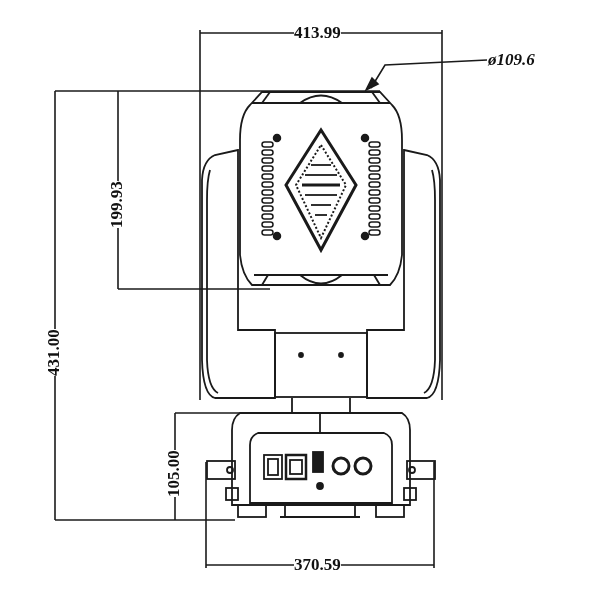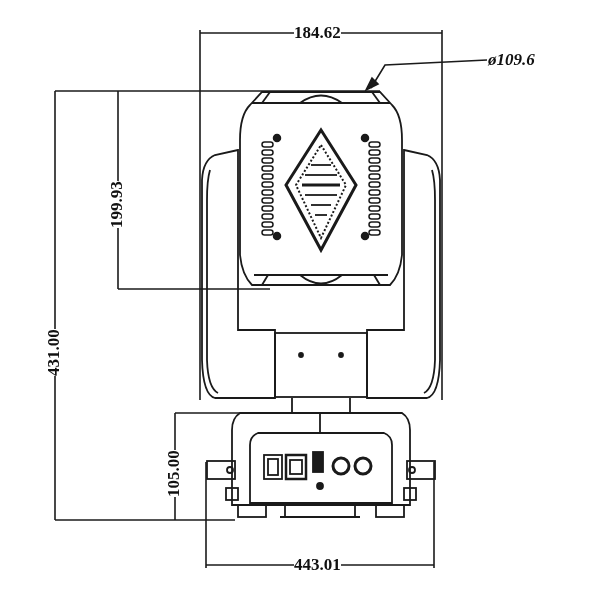--- a/index.html
+++ b/index.html
@@ -135,18 +135,18 @@
       <rect x="286" y="455" width="20" height="24" stroke-width="2.5"></rect>
       <rect x="290" y="460" width="12" height="14"></rect>
       <rect x="313" y="452" width="10" height="20" fill="#1a1a1a"></rect>
       <circle cx="320" cy="486" r="3" fill="#1a1a1a"></circle>
       <circle cx="341" cy="466" r="8" stroke-width="3"></circle>
       <circle cx="363" cy="466" r="8" stroke-width="3"></circle>
     </g>
   </g>
 </svg>
 
-<div class="lbl" style="left:294px;top:24px;">184.62</div>
+<div class="lbl" style="left:294px;top:24px;">413.99</div>
 <div class="lbl" style="left:488px;top:51px;font-style:italic;">ø109.6</div>
 <div class="lbl vert" style="left:108px;top:228px;">199.93</div>
 <div class="lbl vert" style="left:45px;top:376px;">431.00</div>
 <div class="lbl vert" style="left:165px;top:497px;">105.00</div>
-<div class="lbl" style="left:294px;top:556px;">443.01</div>
+<div class="lbl" style="left:294px;top:556px;">370.59</div>
 
 </body></html>

